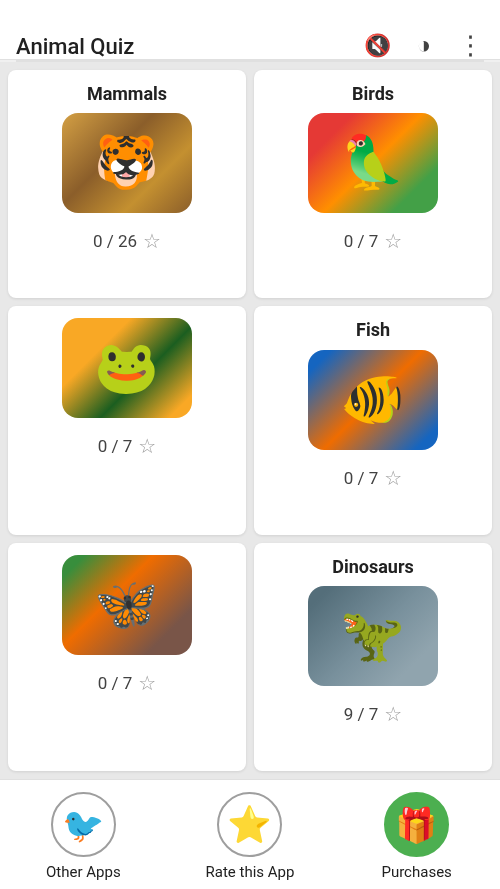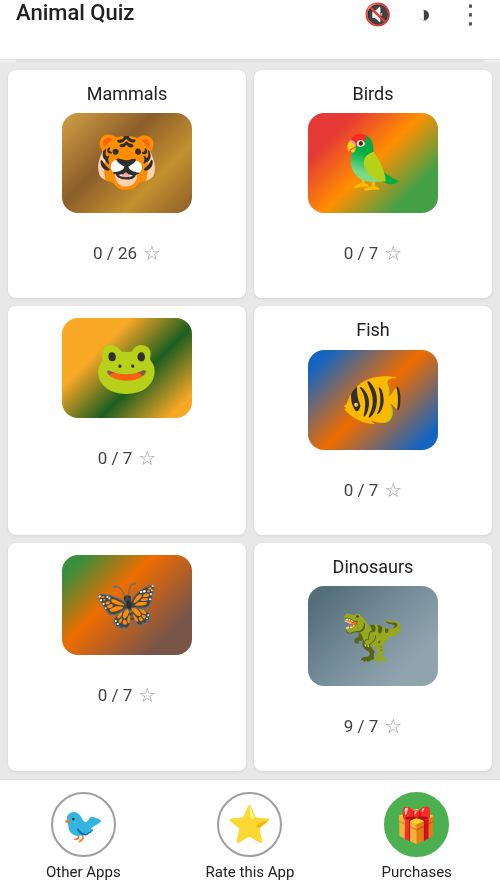--- a/index.html
+++ b/index.html
@@ -10,21 +10,21 @@
       background: #f0f0f0;
       overflow: hidden;
       display: flex;
       flex-direction: column;
     }
 
     
     .header {
       background: #fff;
       display: flex;
-      align-items: flex-start;
+      align-items: flex-end;
       padding: 0 16px;
       height: 60px;
       border-bottom: 1px solid #e0e0e0;
     }
     .header-title {
       flex: 1;
       font-size: 22px;
       font-weight: 500;
       color: #212121;
     }
@@ -71,21 +71,21 @@
       display: flex;
       flex-direction: column;
       align-items: center;
       padding: 12px 8px 10px;
       cursor: pointer;
       box-shadow: 0 1px 3px rgba(0,0,0,0.1);
     }
 
     .card-title {
       font-size: 18px;
-      font-weight: 400;
+      font-weight: 700;
       color: #212121;
       text-align: center;
       margin-bottom: 8px;
       line-height: 1.3;
     }
 
     .card-image {
       width: 130px;
       height: 100px;
       border-radius: 16px;
@@ -97,21 +97,21 @@
       align-items: center;
       justify-content: center;
     }
 
     .card-score {
       display: flex;
       align-items: center;
       gap: 6px;
       font-size: 17px;
       color: #424242;
-      margin-top: 20px;
+      margin-top: 8px;
     }
 
     .star-icon {
       font-size: 20px;
       color: #9e9e9e;
     }
 
     
     .bottom-nav {
       height: 110px;

